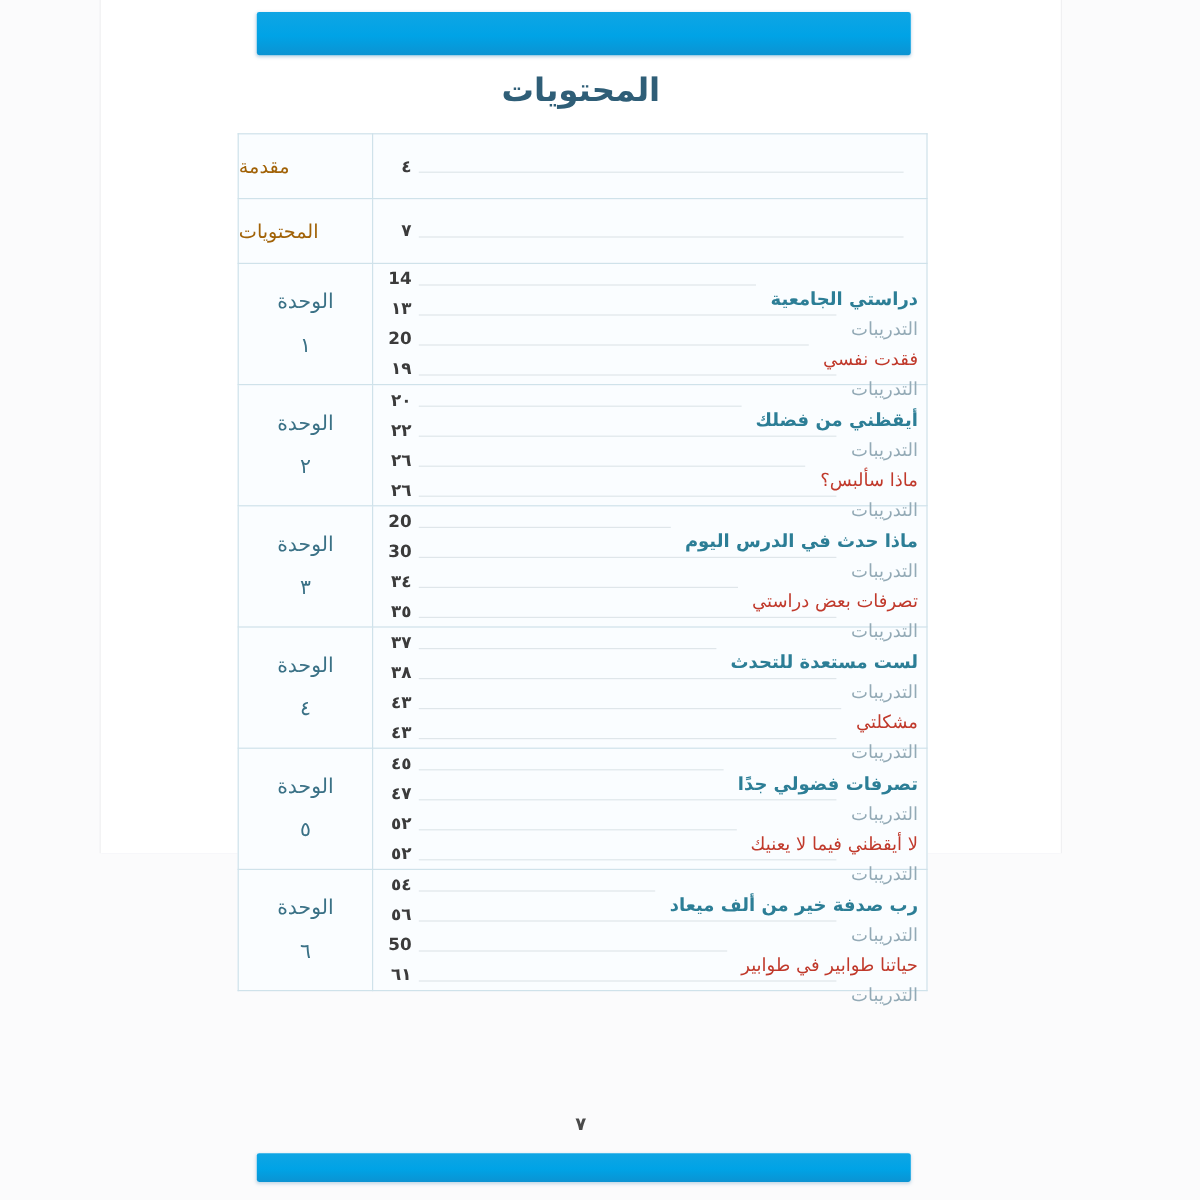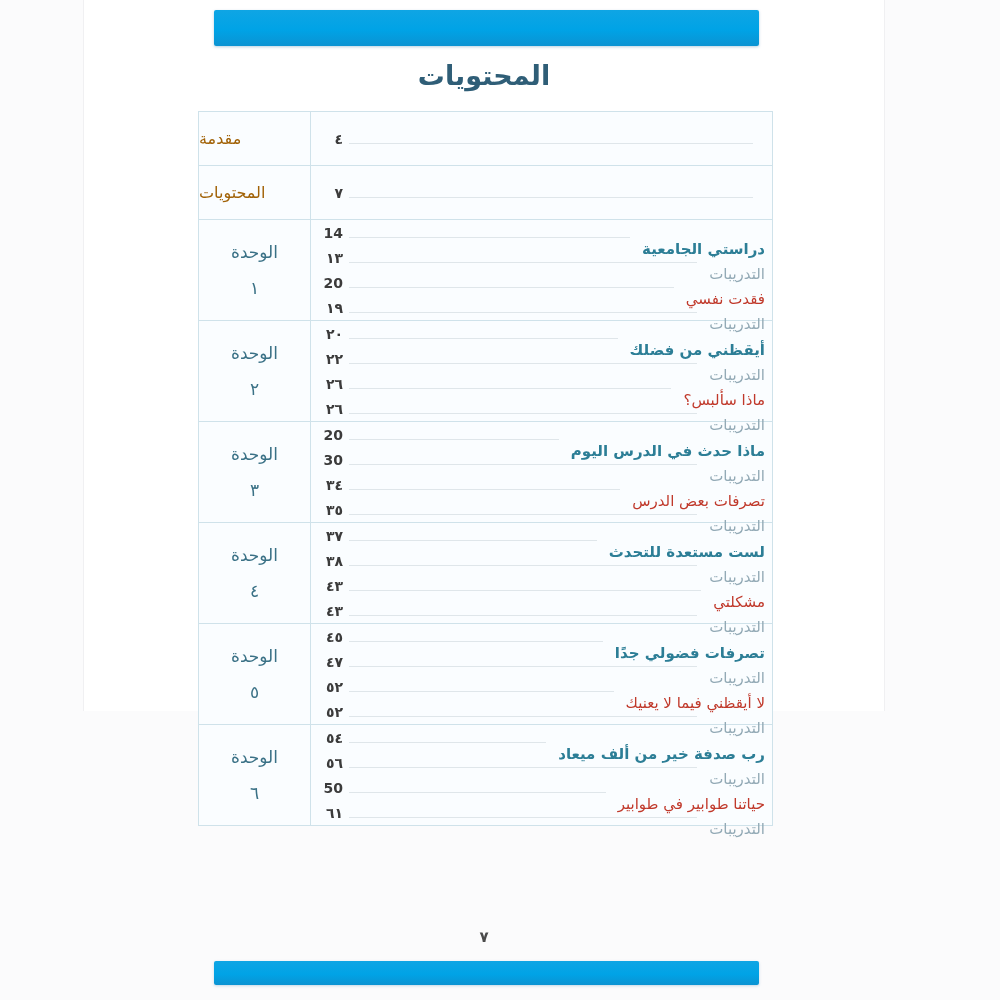--- a/index.html
+++ b/index.html
@@ -256,21 +256,21 @@
                 <span class="e-title t-teal">ماذا حدث في الدرس اليوم</span>
                 <span class="e-rule"></span>
                 <span class="e-page">20</span>
               </div>
               <div class="entry">
                 <span class="e-title t-muted">التدريبات</span>
                 <span class="e-rule"></span>
                 <span class="e-page">30</span>
               </div>
               <div class="entry">
-                <span class="e-title t-red">تصرفات بعض الدرس</span>
+                <span class="e-title t-red">تصرفات بعض دراستي</span>
                 <span class="e-rule"></span>
                 <span class="e-page">٣٤</span>
               </div>
               <div class="entry">
                 <span class="e-title t-muted">التدريبات</span>
                 <span class="e-rule"></span>
                 <span class="e-page">٣٥</span>
               </div>
             </td>
             <td class="col-unit unit-cell">

